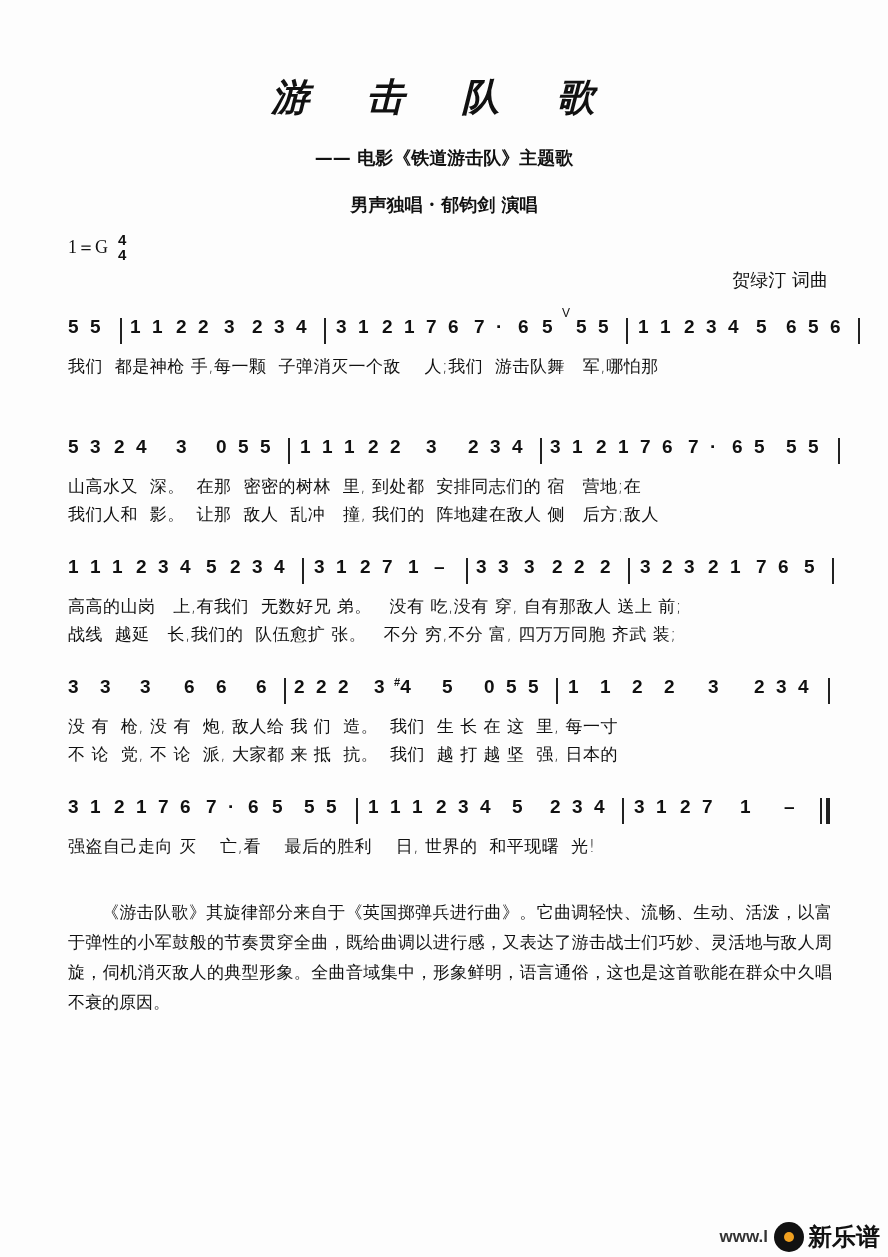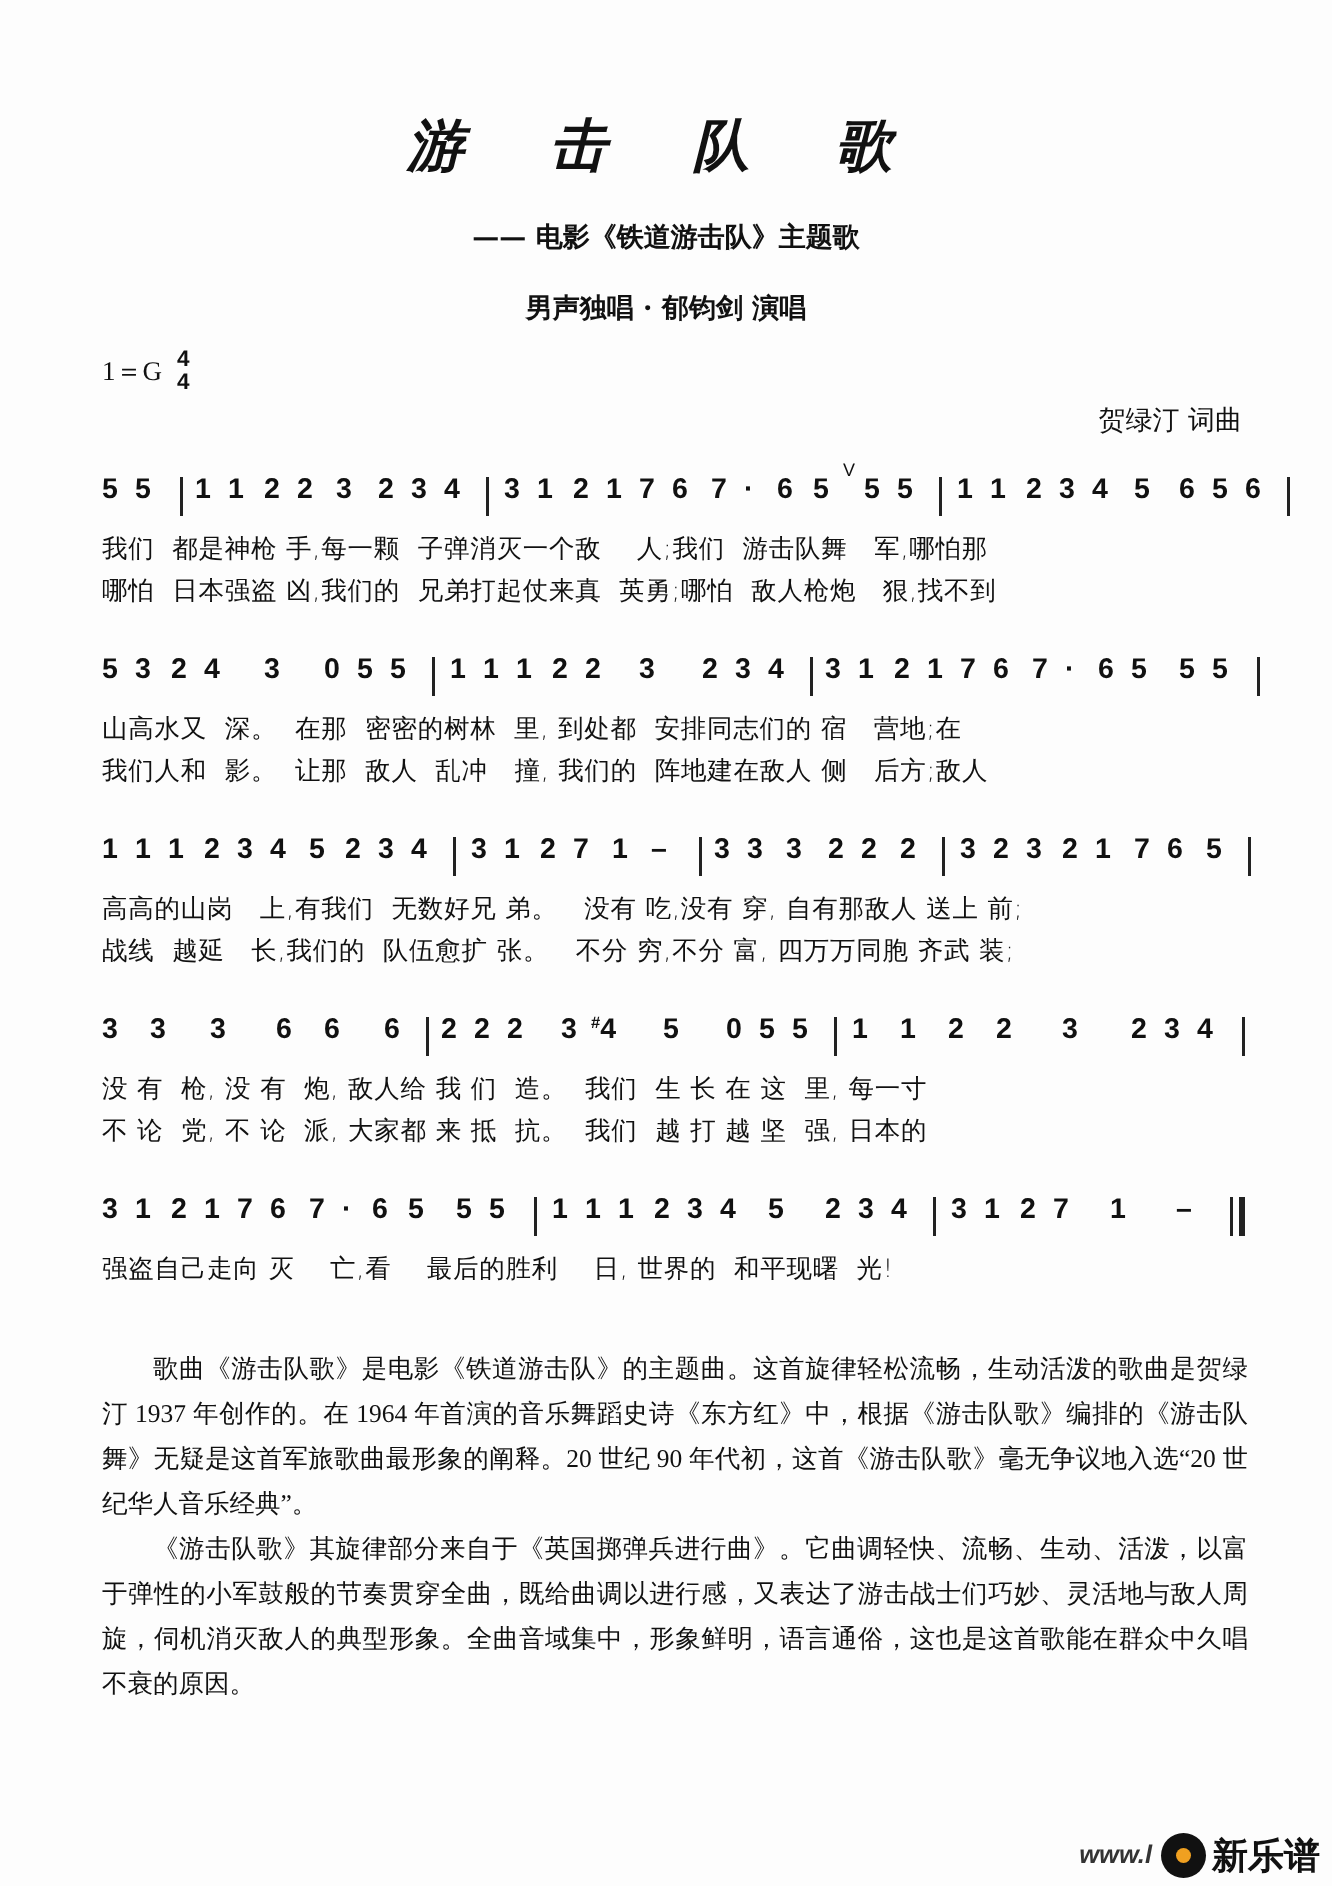--- a/index.html
+++ b/index.html
@@ -49,21 +49,21 @@
   .prose {
     position: absolute; left: 68px; width: 764px; top: 898px;
     font-family: "Liberation Serif", serif; font-size: 17px; line-height: 30px;
     text-align: justify;
   }
   .prose p { margin: 0; text-indent: 34px; }
   .watermark {
     position: absolute; right: 8px; bottom: 4px; display: flex; align-items: center;
   }
   .wm-url {
-    font-family: "Liberation Sans", sans-serif; font-weight: bold; font-style: italic;
+    font-family: "Liberation Sans", sans-serif; font-weight: bold; 
     font-size: 17px; color: #333; margin-right: 6px;
   }
   .wm-disc {
     width: 30px; height: 30px; border-radius: 50%; background: #111; position: relative;
     margin-right: 4px;
   }
   .wm-disc::after {
     content: ""; position: absolute; left: 10px; top: 10px; width: 10px; height: 10px;
     border-radius: 50%; background: #f0a020;
   }
@@ -120,21 +120,20 @@
       <span class="n" style="left: 638px;">3</span>
       <span class="n" style="left: 660px;">4</span>
       <span class="n" style="left: 688px;">5</span>
       <span class="n" style="left: 718px;">6</span>
       <span class="n" style="left: 740px;">5</span>
       <span class="n" style="left: 762px;">6</span>
       <span class="bar" style="left: 790px;"></span>
       <span class="ul" style="left: 0px; top: 26px; width: 0px;"></span>
     </div>
   <div class="lyric">我们  都是神枪 手,每一颗  子弹消灭一个敌    人;我们  游击队舞   军,哪怕那</div>
-  <div class="lyric">哪怕  日本强盗 凶,我们的  兄弟打起仗来真  英勇;哪怕  敌人枪炮   狠,找不到</div>
 </div>
 <div class="system" style="top:436px">
   <div class="notes">
       <span class="n" style="left: 0px;">5</span>
       <span class="n" style="left: 22px;">3</span>
       <span class="n" style="left: 46px;">2</span>
       <span class="n" style="left: 68px;">4</span>
       <span class="n" style="left: 108px;">3</span>
       <span class="n" style="left: 148px;">0</span>
       <span class="n" style="left: 170px;">5</span>
@@ -275,21 +274,20 @@
       <span class="n" style="left: 672px;">1</span>
       <span class="n" style="left: 716px;">–</span>
       <span class="bar" style="left: 752px;"></span>
       <span class="bar" style="left: 758px; width: 4px;"></span>
       <span class="ul" style="left: 0px; top: 26px; width: 0px;"></span>
     </div>
   <div class="lyric">强盗自己走向 灭    亡,看    最后的胜利    日, 世界的  和平现曙  光!</div>
 </div>
 
 <div class="prose">
-  <p>歌曲《游击队歌》是电影《铁道游击队》的主题曲。这首旋律轻松流畅，生动活泼的歌曲是贺绿汀 1937 年创作的。在 1964 年首演的音乐舞蹈史诗《东方红》中，根据《游击队歌》编排的《游击队舞》无疑是这首军旅歌曲最形象的阐释。20 世纪 90 年代初，这首《游击队歌》毫无争议地入选“20 世纪华人音乐经典”。</p>
   <p>《游击队歌》其旋律部分来自于《英国掷弹兵进行曲》。它曲调轻快、流畅、生动、活泼，以富于弹性的小军鼓般的节奏贯穿全曲，既给曲调以进行感，又表达了游击战士们巧妙、灵活地与敌人周旋，伺机消灭敌人的典型形象。全曲音域集中，形象鲜明，语言通俗，这也是这首歌能在群众中久唱不衰的原因。</p>
 </div>
 
 <div class="watermark">
   <span class="wm-url">www.l</span>
   <span class="wm-disc"></span>
   <span class="wm-name">新乐谱</span>
 </div>
 
 </body></html>

